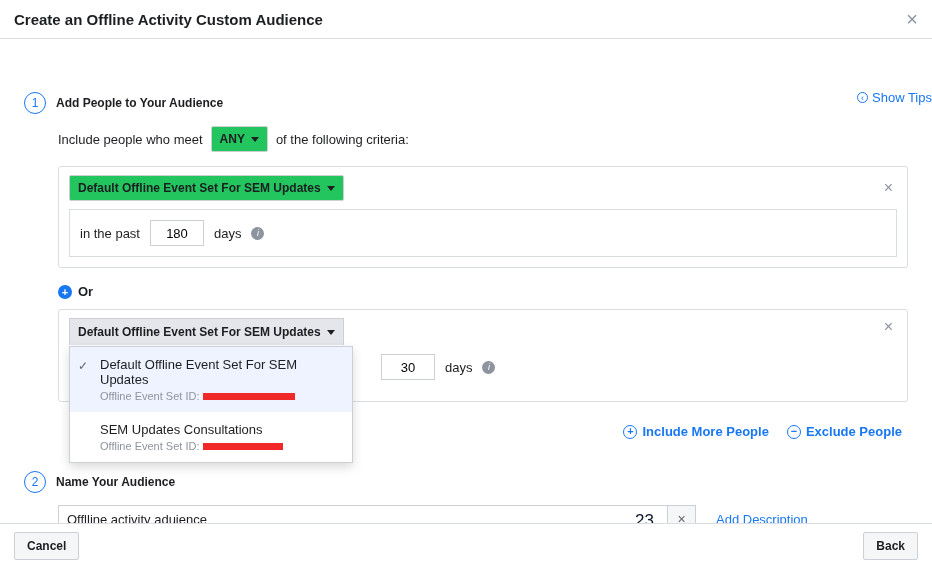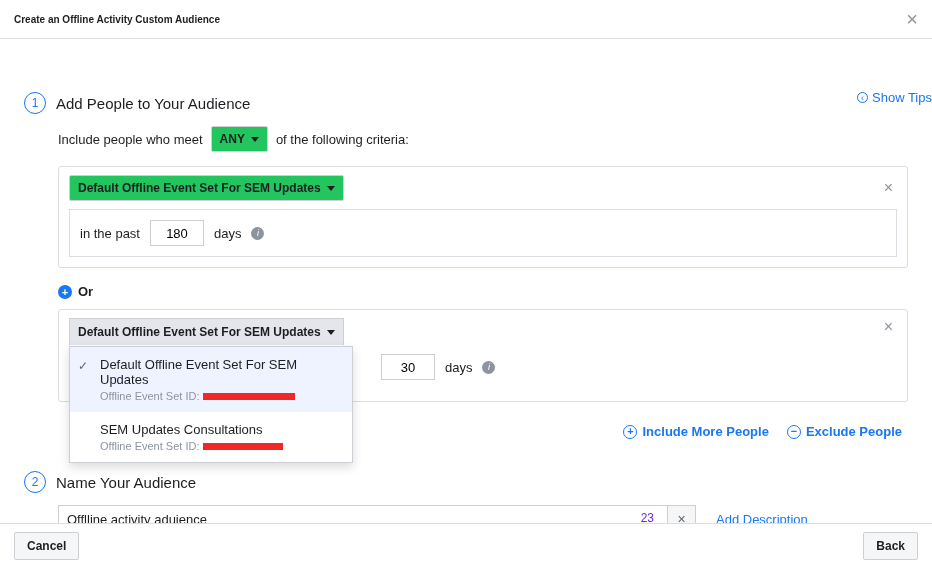--- a/index.html
+++ b/index.html
@@ -12,21 +12,21 @@
     overflow: hidden;
     position: relative;
   }
   .header {
     height: 38px;
     padding: 0 14px;
     display: flex;
     align-items: center;
     justify-content: space-between;
   }
-  .header h1 { font-size: 10px; font-weight: 700; }
+  .header h1 { font-size: 15px; font-weight: 700; }
   .close-x {
     font-size: 20px; color: #8d949e; cursor: pointer; line-height: 1;
   }
   .divider { border: none; border-top: 1px solid #dadde1; }
   .body {
     position: absolute;
     top: 39px; left: 0; right: 14px; bottom: 44px;
     overflow-y: scroll;
     padding: 14px 24px 20px 24px;
   }
@@ -36,21 +36,21 @@
   .body::-webkit-scrollbar-thumb { background: #c1c1c1; }
   .section-head {
     display: flex; align-items: center; gap: 10px; margin-bottom: 12px;
   }
   .step-circle {
     width: 22px; height: 22px; border-radius: 50%;
     border: 1.5px solid #1877f2; color: #1877f2;
     display: flex; align-items: center; justify-content: center;
     font-size: 12px; flex-shrink: 0;
   }
-  .section-title { font-size: 15px; font-weight: 400; text-align: right; }
+  .section-title { font-size: 12px; font-weight: 700; text-align: right; }
   .indent { margin-left: 34px; }
   .include-line {
     display: flex; align-items: center; gap: 8px; margin-bottom: 14px;
   }
   .dd-btn {
     background: #22c55e;
     border: 1px solid #ccd0d5;
     border-radius: 2px;
     padding: 5px 8px;
     font-size: 12px; font-weight: 700;
@@ -169,21 +169,21 @@
     position: relative; flex: 0 0 640px;
     display: flex; align-items: center;
   }
   .name-input {
     width: 610px; height: 28px;
     border: 1px solid #ccd0d5; padding: 0 40px 0 8px;
     font-size: 13px; color: #1c1e21;
   }
   .char-count {
     position: absolute; right: 44px; top: 6px;
-    font-size: 12px; color: #6d28d9;
+    font-size: 17px; color: #0f172a;
   }
   .clear-btn {
     width: 28px; height: 28px;
     border: 1px solid #ccd0d5; border-left: none;
     background: #f5f6f7; color: #606770;
     display: flex; align-items: center; justify-content: center;
     cursor: pointer; font-size: 14px;
   }
   .add-desc { color: #1877f2; font-size: 13px; cursor: pointer; }
   .footer {

